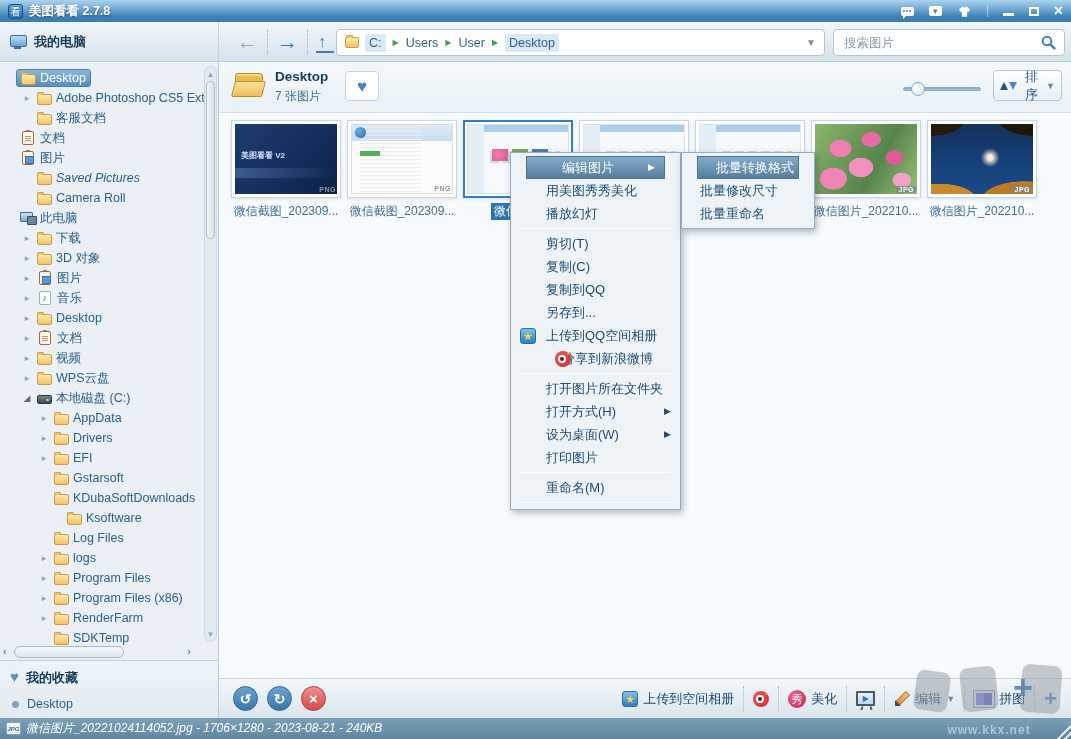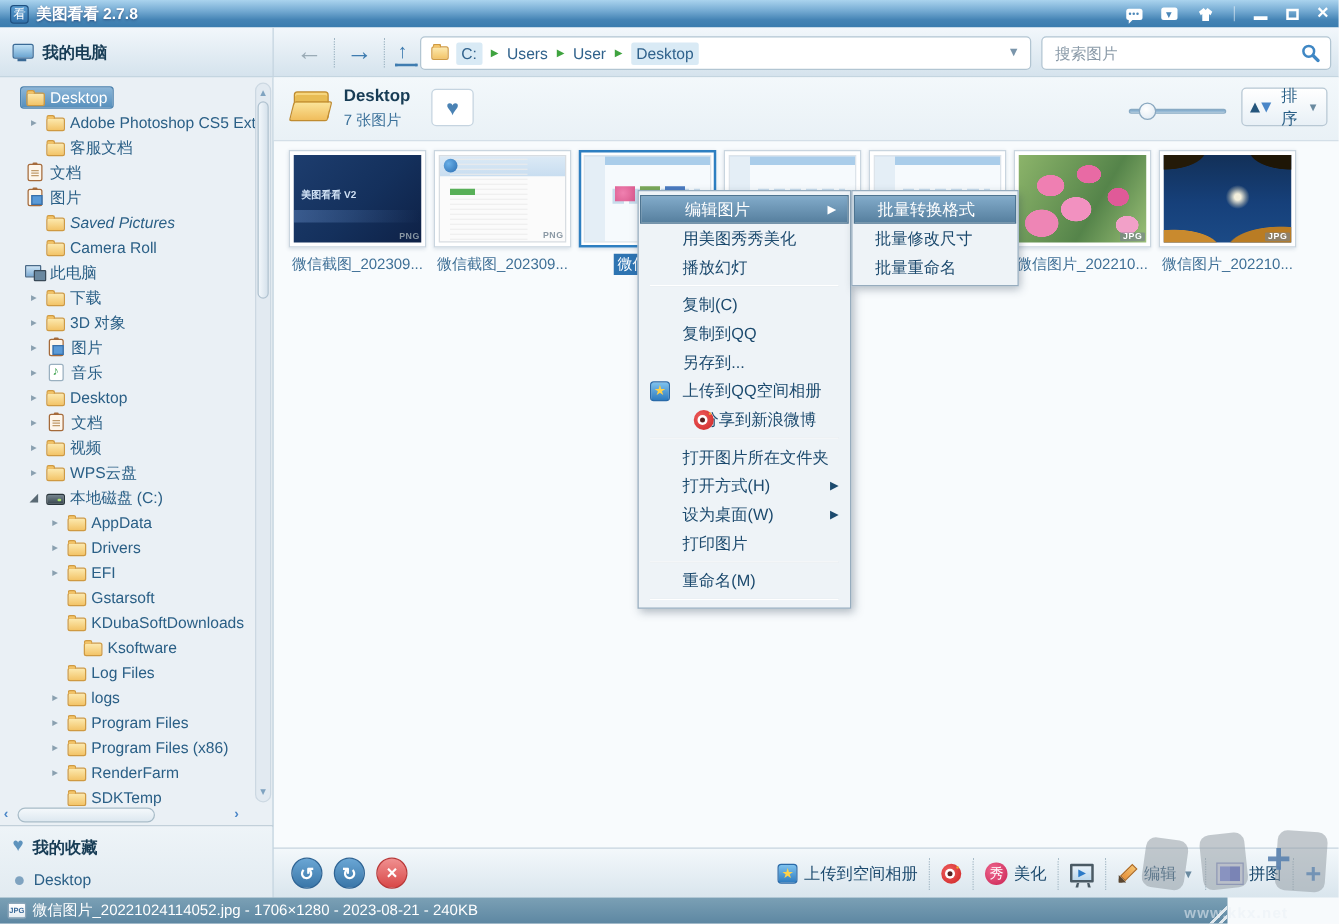--- a/index.html
+++ b/index.html
@@ -191,21 +191,21 @@
     radial-gradient(70px 30px at 92% 108%,#b97c24 60%,transparent 62%),
     radial-gradient(55px 26px at 0% -6%,#241a08 60%,transparent 62%),
     radial-gradient(55px 26px at 100% -6%,#1e1606 60%,transparent 62%),
     linear-gradient(#123058 0%,#16407a 55%,#1b4a86 100%);}
 
   
   #context-menu{position:absolute;left:510px;top:152px;width:171px;background:#eef3f7;
     border:1px solid #96acbe;box-shadow:2px 3px 7px rgba(40,60,80,.35);padding:3px 0;z-index:50;}
   .mi{height:23px;line-height:23px;padding-left:35px;font-size:13px;color:#1c4a6e;position:relative;white-space:nowrap;}
   .mi.hl{background:linear-gradient(#82abca,#567f9e);border:1px solid #4d7491;color:#fff;
-    margin:0 1px;line-height:21px;}
+    margin:0 15px;line-height:21px;}
   .mi .subarrow{position:absolute;right:9px;top:0;font-size:9px;}
   .mic{position:absolute;left:9px;top:3.5px;}
   .ic-qzone{width:16px;height:16px;border-radius:3px;background:linear-gradient(#7ec2ee,#2e7cc0);
     border:1px solid #2a6aa8;color:#ffd24a;font-size:11px;line-height:15px;text-align:center;display:inline-block;}
   .ic-weibo{width:16px;height:16px;border-radius:50%;background:radial-gradient(circle at 38% 38%,#f06060,#cc2222);
     position:relative;display:inline-block;}
   .ic-weibo::before{content:'';position:absolute;left:2.5px;top:4.5px;width:8px;height:8px;border-radius:50%;background:#fff;}
   .ic-weibo::after{content:'';position:absolute;left:4.5px;top:6.5px;width:4px;height:4px;border-radius:50%;background:#5a2020;
     box-shadow:6px -5px 0 -1px #f0a030;}
   .msep{height:1px;background:#c6d2dc;border-bottom:1px solid #fff;margin:3px 9px;}
@@ -237,23 +237,23 @@
   .ic-pencil::before{content:'';position:absolute;left:6px;top:0px;width:4px;height:12px;
     background:linear-gradient(#f5c06a,#e8923a);border:1px solid #b06a20;transform:rotate(45deg);}
   .ic-pencil::after{content:'';position:absolute;left:1px;bottom:1px;width:0;height:0;
     border:3px solid transparent;border-bottom-color:#5a4630;border-left-color:#5a4630;}
   .ic-collage{width:20px;height:16px;border:2px solid #e6e6f4;outline:1px solid #8890c8;
     background:linear-gradient(90deg,#7b86e0 49%,#fff 49% 51%,#5a64c8 51%);display:inline-block;}
   .ic-plus{color:#4a86c8;font-size:22px;font-weight:bold;line-height:20px;}
   .ic-plus::after{content:'+';}
 
   
-  #statusbar{position:absolute;left:0;top:718px;width:982px;height:21px;
+  #statusbar{position:absolute;left:0;top:718px;width:1071px;height:21px;
     background:linear-gradient(#7ba0b5,#5d87a2);display:flex;align-items:center;gap:5px;
-    padding:0 6px;color:#fff;font-size:12px;}
+    padding:0 6px;color:#fff;font-size:12px;font-style:italic;}
   .jpg-ic{width:15px;height:13px;background:linear-gradient(#ffffff,#e4ecf2);border:1px solid #8aa4b8;
     border-radius:2px;font-size:6px;font-weight:bold;color:#3a6a9a;display:flex;align-items:center;justify-content:center;flex:none;}
   #grip{position:absolute;right:0;bottom:0;width:18px;height:18px;
     background:repeating-linear-gradient(135deg,rgba(255,255,255,.8) 0 2px,transparent 2px 5px);
     clip-path:polygon(100% 0,100% 100%,0 100%);}
 
   
   #wm{position:absolute;right:2px;bottom:0;width:160px;height:82px;z-index:60;pointer-events:none;}
   .wm-blob{position:absolute;background:rgba(150,158,166,.55);border-radius:8px;}
   .wm-b1{left:6px;top:14px;width:34px;height:40px;transform:rotate(8deg);}
@@ -670,20 +670,21 @@
   <span class="jpg-ic">JPG</span>
   <span>微信图片_20221024114052.jpg - 1706×1280 - 2023-08-21 - 240KB</span>
   <span id="grip"></span>
 </div>
 
 <div id="context-menu">
     <div class="mi hl"><span>编辑图片</span><span class="subarrow">▶</span></div>
     <div class="mi"><span>用美图秀秀美化</span></div>
     <div class="mi"><span>播放幻灯</span></div>
     <div class="msep"></div>
+    <div class="mi"><span>剪切(T)</span></div>
     <div class="mi"><span>复制(C)</span></div>
     <div class="mi"><span>复制到QQ</span></div>
     <div class="mi"><span>另存到...</span></div>
     <div class="mi"><span class="mic ic-qzone">★</span><span>上传到QQ空间相册</span></div>
     <div class="mi"><span class="mic ic-weibo"></span><span>分享到新浪微博</span></div>
     <div class="msep"></div>
     <div class="mi"><span>打开图片所在文件夹</span></div>
     <div class="mi"><span>打开方式(H)</span><span class="subarrow">▶</span></div>
     <div class="mi"><span>设为桌面(W)</span><span class="subarrow">▶</span></div>
     <div class="mi"><span>打印图片</span></div>

